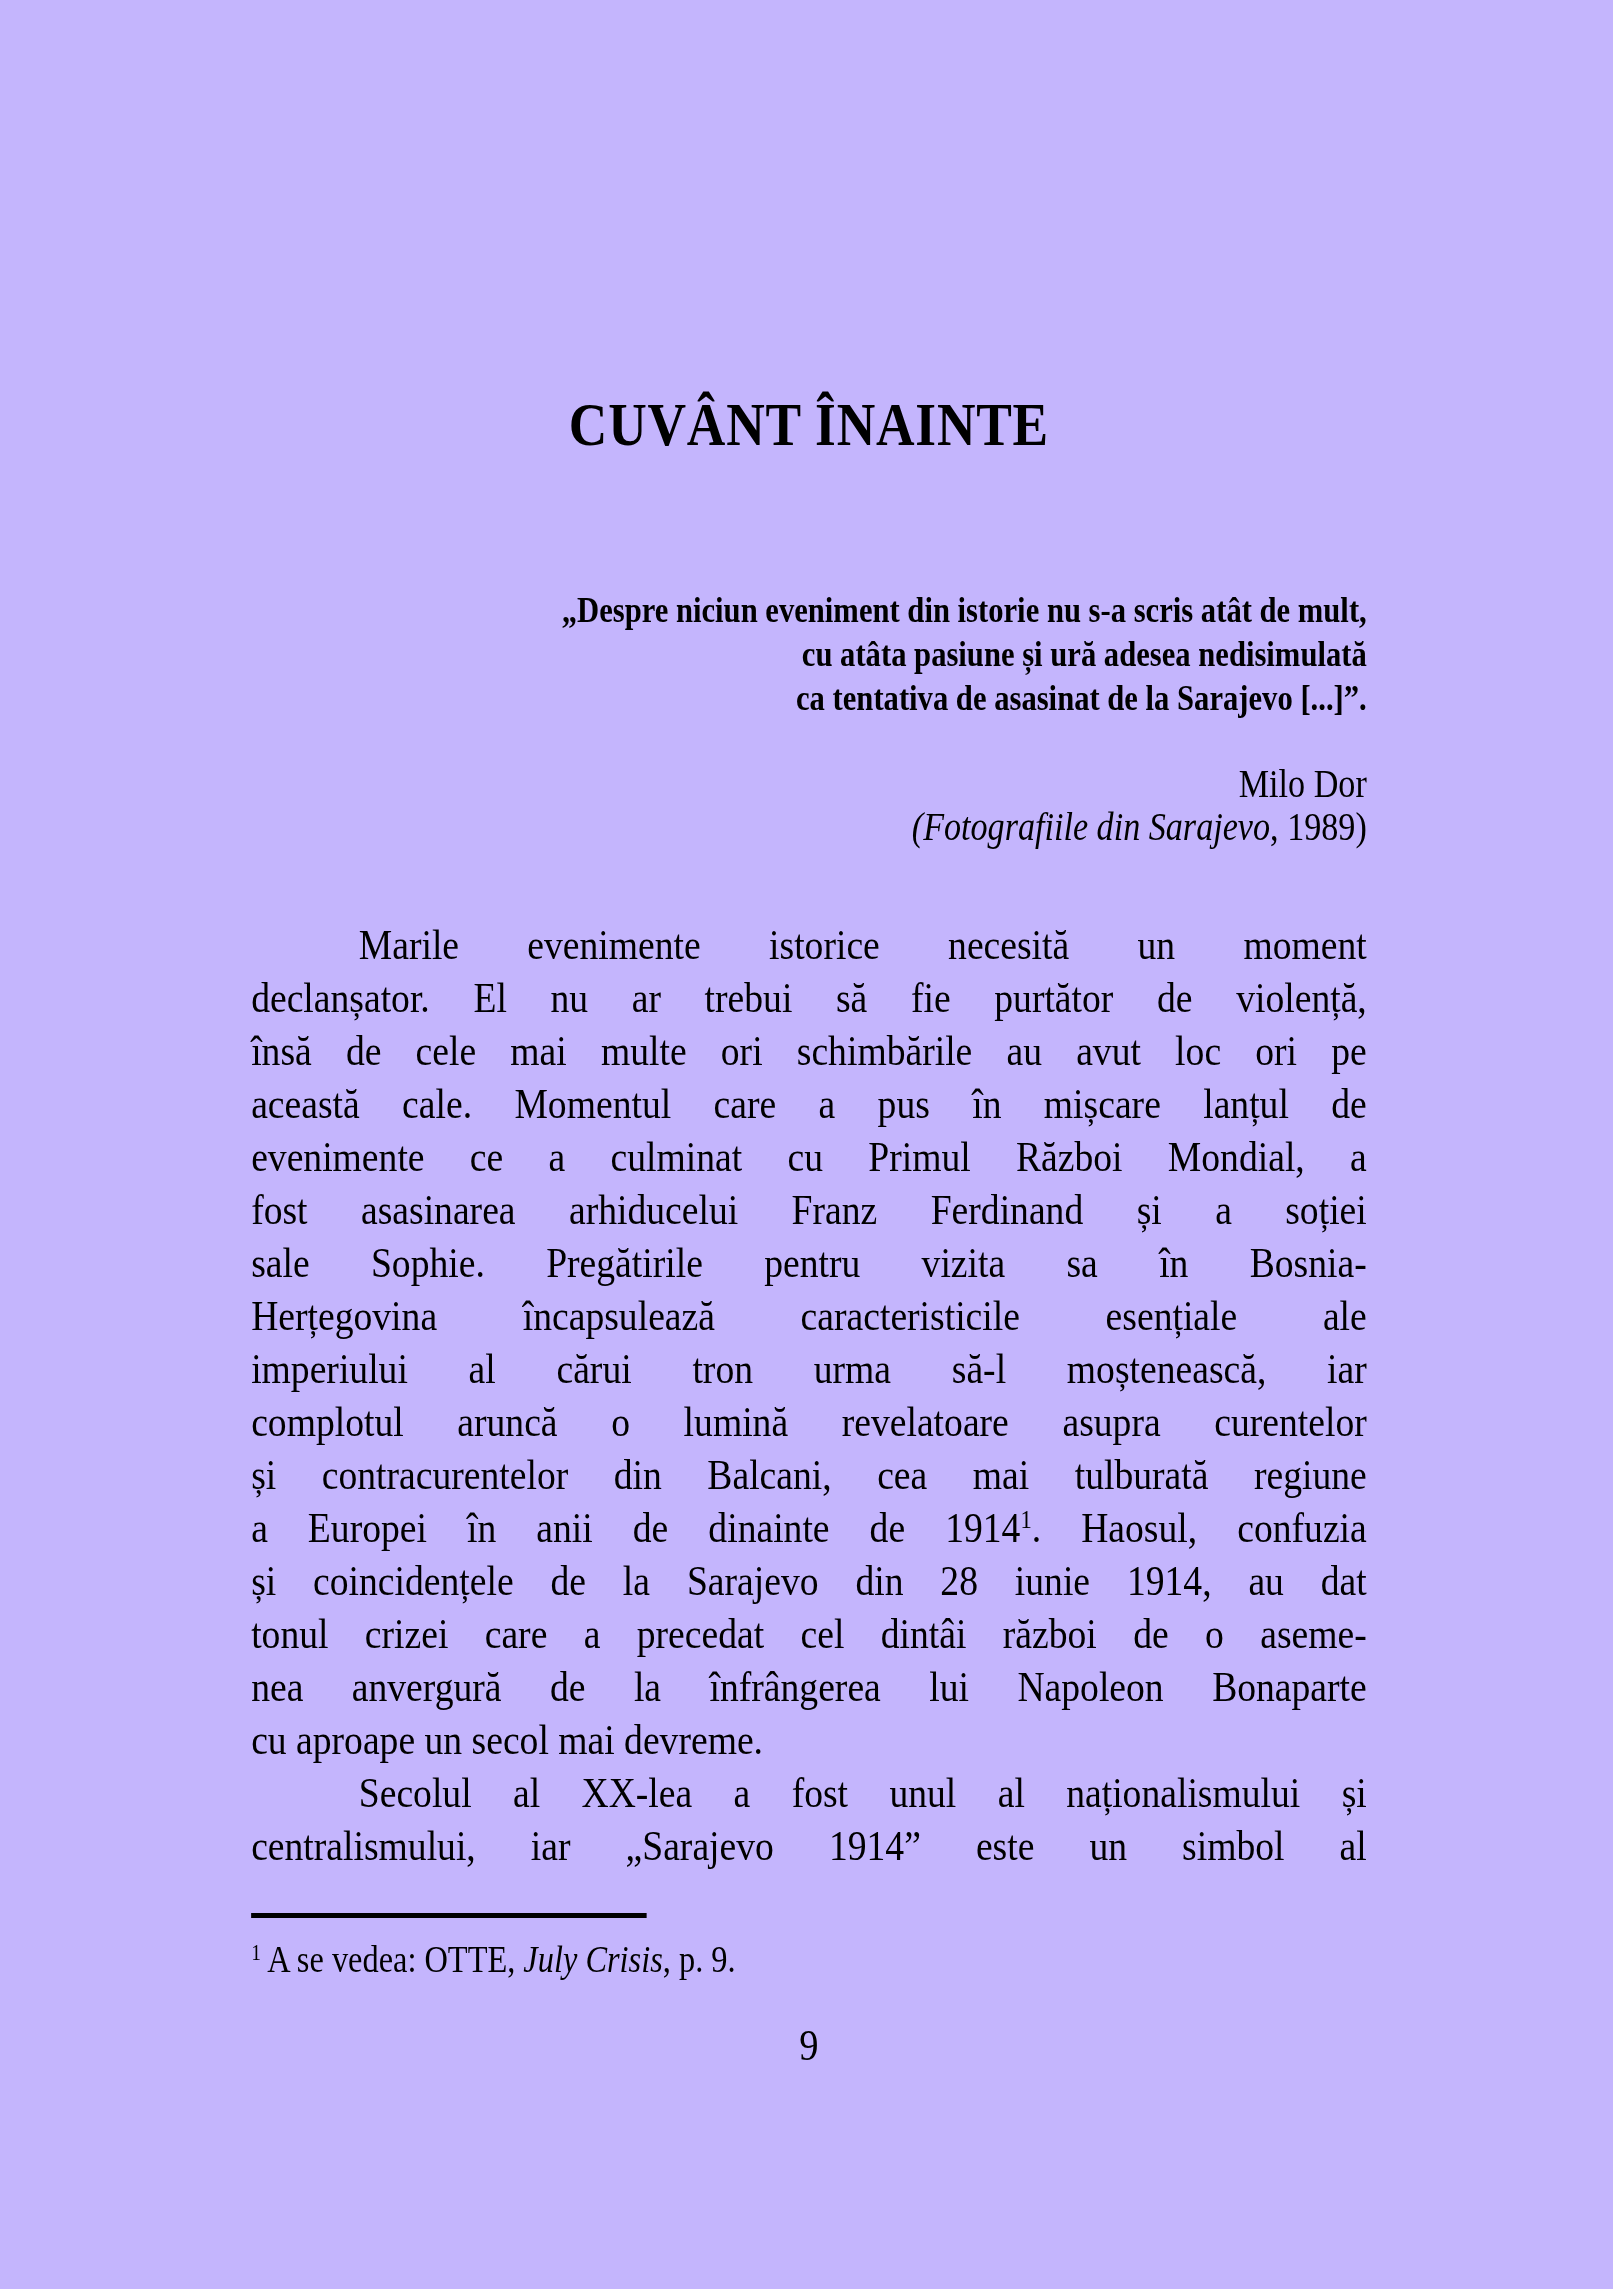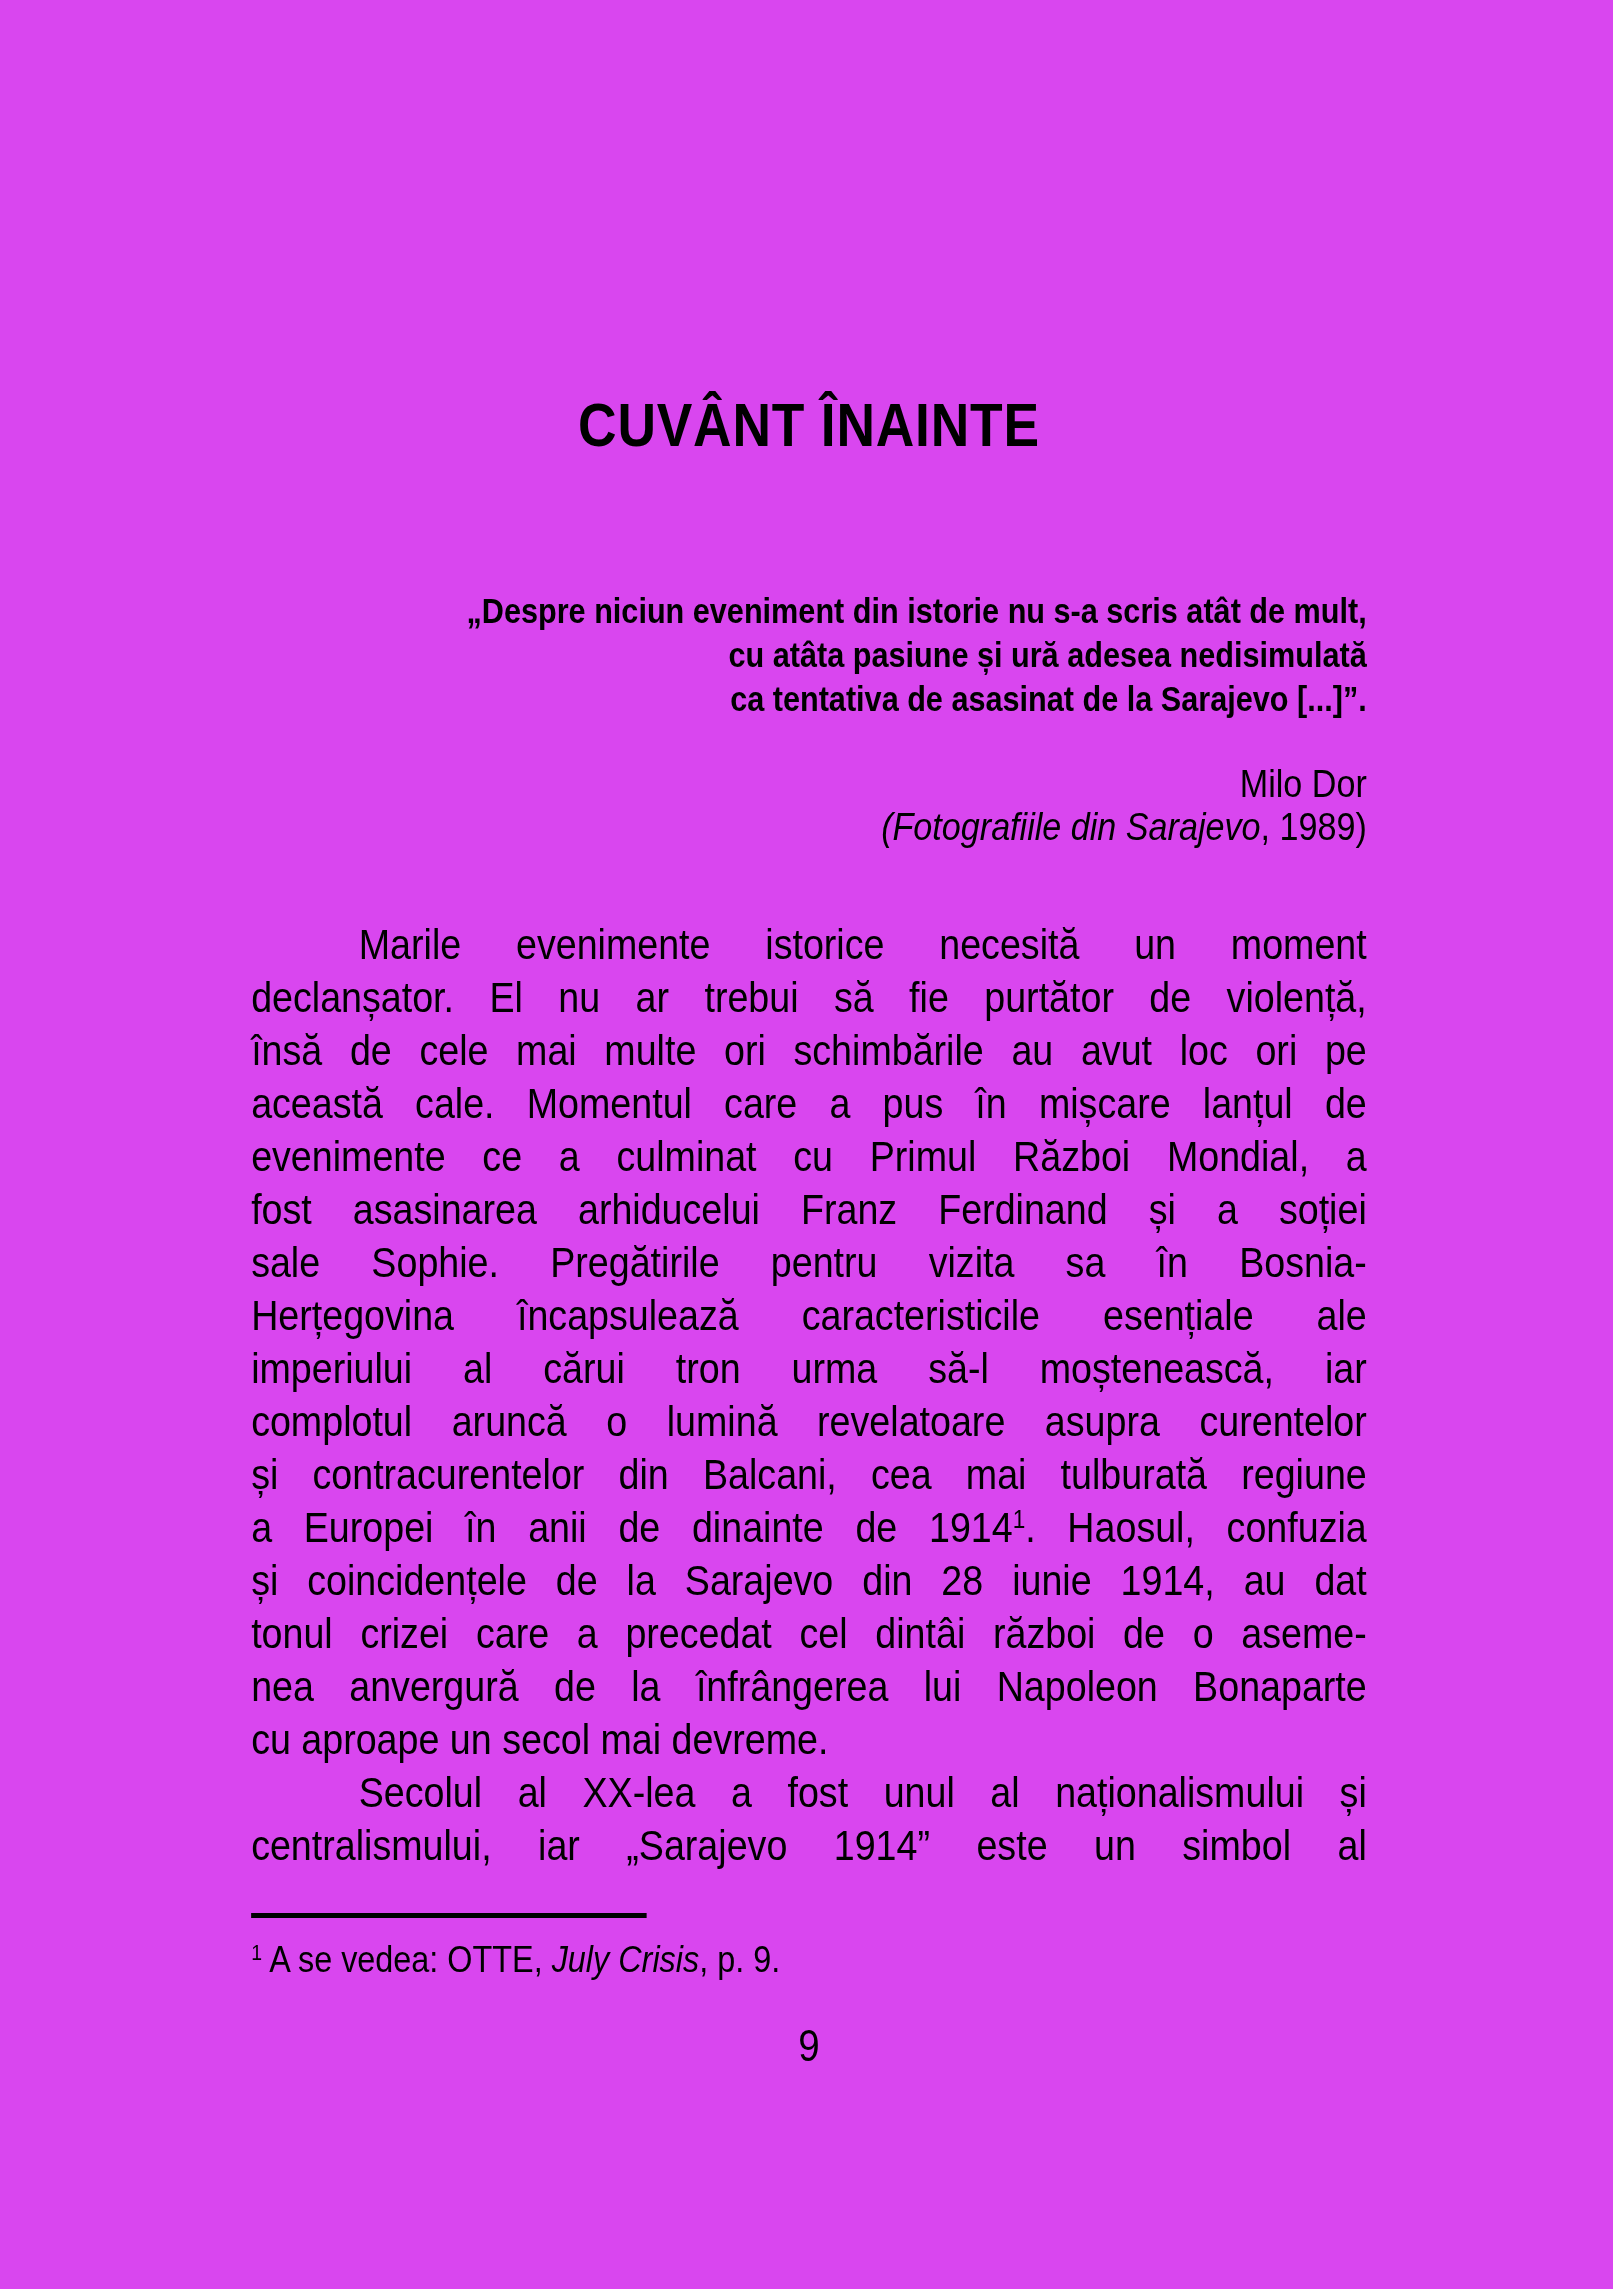--- a/index.html
+++ b/index.html
@@ -4,23 +4,23 @@
 <style>
   html, body {
     margin: 0; padding: 0;
     background: #ffffff;
     width: 1613px; height: 2290px;
     overflow: hidden;
   }
   .page {
     position: relative;
     width: 1613px; height: 2290px;
-    background: #d946ef;
+    background: #c4b5fd;
     color: #000000;
-    font-family: Liberation Sans, sans-serif;
+    font-family: Liberation Serif, serif;
   }
   
   .squeeze {
     position: absolute; top: 0; left: 0;
     width: 1844px; height: 2290px;
     transform: scaleX(0.875);
     transform-origin: 0 0;
   }
   .title {
     position: absolute; top: 392px; left: 287px; width: 1275px;

